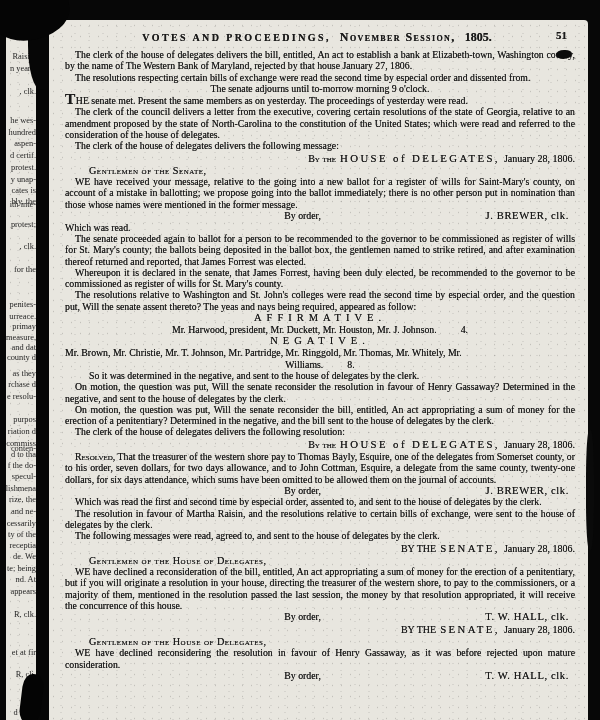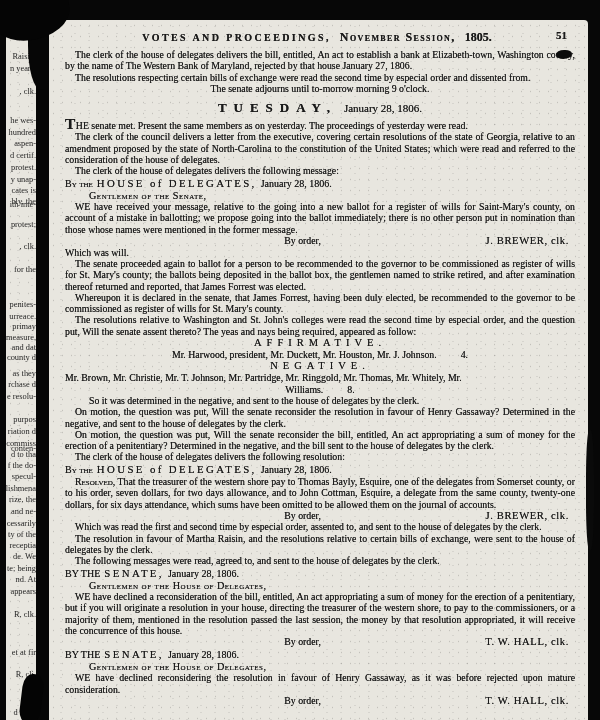--- a/index.html
+++ b/index.html
@@ -37,21 +37,21 @@
   .p2{text-indent:24px;}
   .pflush,.pnone{text-indent:0;}
   .center{text-align:center;}
   .drop{text-align:justify;}
   .drop .initial{font-size:15.5px;line-height:9px;font-weight:bold;letter-spacing:0.5px;}
 
   .dayhead{text-align:center;margin:4px 0 3px;}
   .dayword{font-size:13px;letter-spacing:7px;font-weight:bold;}
   .daydate{font-size:11px;margin-left:7px;}
 
-  .orghead{text-align:left;font-size:9.8px;line-height:12.2px;}
+  .orghead{text-align:right;font-size:9.8px;line-height:12.2px;}
   .lead{font-size:10px;}
   .org{font-size:10.8px;letter-spacing:2.4px;margin:0 4px;}
   .odate{font-size:10px;}
 
   .label{font-variant:small-caps;font-size:10.2px;line-height:11.3px;margin-left:24px;letter-spacing:0.5px;}
 
   .votehead{text-align:center;font-size:10.5px;letter-spacing:5px;line-height:12px;}
   .votenames{text-align:center;font-size:9.8px;line-height:11.3px;}
   .vcount{margin-left:24px;}
 
@@ -129,32 +129,31 @@
     <div class="header">
       <span class="hmain">VOTES AND PROCEEDINGS,</span>
       <span class="hsession">November Session,</span>
       <span class="hyear">1805.</span>
       <span class="hpage">51</span>
     </div>
     <div>
         <div class="ln p">The clerk of the house of delegates delivers the bill, entitled, An act to establish a bank at Elizabeth-town, Washington county, by the name of The Western Bank of Maryland, rejected by that house January 27, 1806.</div>
         <div class="ln p">The resolutions respecting certain bills of exchange were read the second time by especial order and dissented from.</div>
         <div class="ln center">The senate adjourns until to-morrow morning 9 o'clock.</div>
-        <div class="dayhead"><span class="dayword">TUESDAY,</span><span class="daydate">January 28, 1806.</span></div>
         <div class="ln drop"><span class="initial">T</span><span>HE senate met.  Present the same members as on yesterday.  The proceedings of yesterday were read.</span></div>
         <div class="ln p">The clerk of the council delivers a letter from the executive, covering certain resolutions of the state of Georgia, relative to an amendment proposed by the state of North-Carolina to the constitution of the United States; which were read and referred to the consideration of the house of delegates.</div>
         <div class="ln p">The clerk of the house of delegates delivers the following message:</div>
         <div class="orghead"><span class="lead sc">By the</span><span class="org">HOUSE of DELEGATES,</span><span class="odate">January 28, 1806.</span></div>
         <div class="label">Gentlemen of the Senate,</div>
         <div class="ln p">WE have received your message, relative to the going into a new ballot for a register of wills for Saint-Mary's county, on account of a mistake in ballotting; we propose going into the ballot immediately; there is no other person put in nomination than those whose names were mentioned in the former message.</div>
         <div class="byline">
           <span class="byorder">By order,</span>
           <span class="byclerk">J. BREWER, clk.</span>
         </div>
-        <div class="ln pflush">Which was will.</div>
+        <div class="ln pflush">Which was read.</div>
         <div class="ln p">The senate proceeded again to ballot for a person to be recommended to the governor to be commissioned as register of wills for St. Mary's county; the ballots being deposited in the ballot box, the gentlemen named to strike retired, and after examination thereof returned and reported, that James Forrest was elected.</div>
         <div class="ln p">Whereupon it is declared in the senate, that James Forrest, having been duly elected, be recommended to the governor to be commissioned as register of wills for St. Mary's county.</div>
         <div class="ln p">The resolutions relative to Washington and St. John's colleges were read the second time by especial order, and the question put, Will the senate assent thereto? The yeas and nays being required, appeared as follow:</div>
         <div class="votehead">AFFIRMATIVE.</div>
         <div class="votenames"><span>Mr. Harwood, president, Mr. Duckett, Mr. Houston, Mr. J. Johnson.</span><span class="vcount">4.</span></div>
         <div class="votehead">NEGATIVE.</div>
         <div class="ln pnone">Mr. Brown, Mr. Christie, Mr. T. Johnson, Mr. Partridge, Mr. Ringgold, Mr. Thomas, Mr. Whitely, Mr.</div>
         <div class="votenames"><span>Williams.</span><span class="vcount">8.</span></div>
         <div class="ln p2">So it was determined in the negative, and sent to the house of delegates by the clerk.</div>
         <div class="ln p">On motion, the question was put, Will the senate reconsider the resolution in favour of Henry Gassaway? Determined in the negative, and sent to the house of delegates by the clerk.</div>

